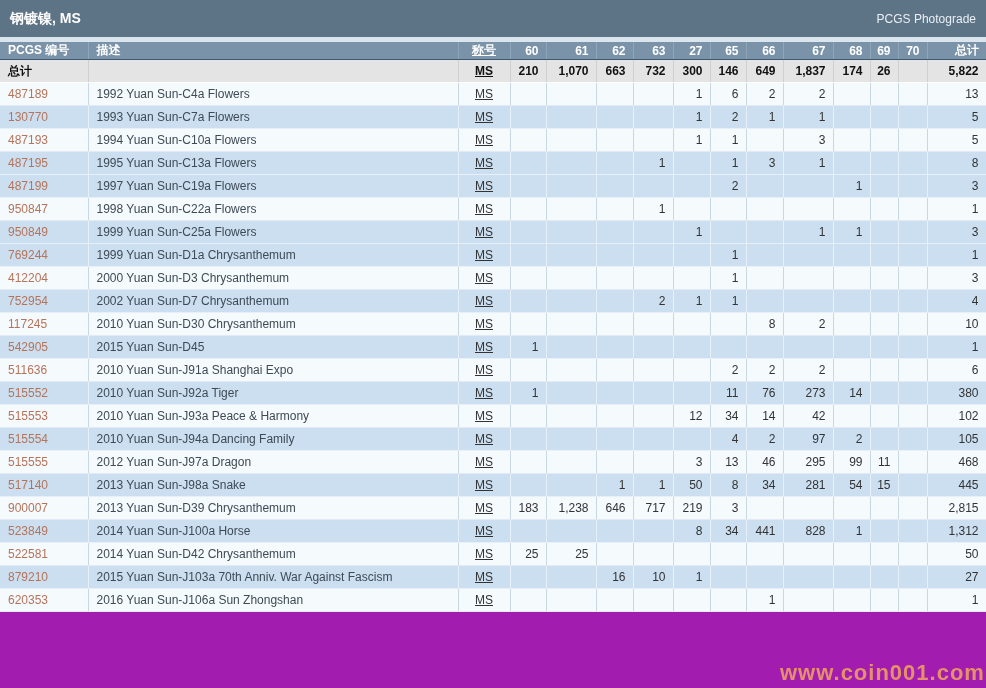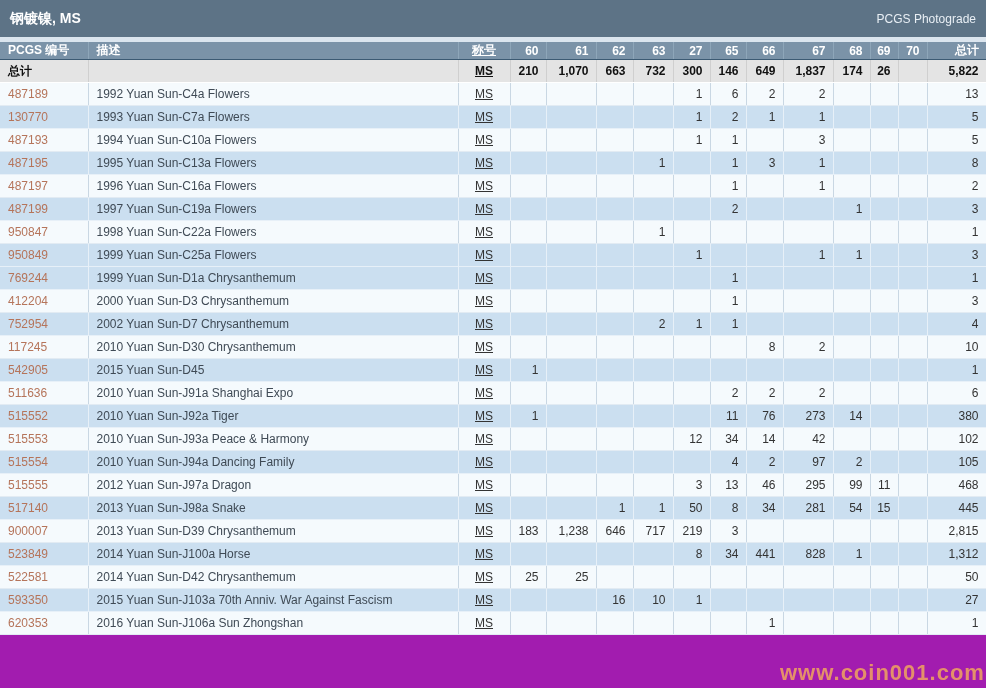--- a/index.html
+++ b/index.html
@@ -156,37 +156,20 @@
           <td class="al-r num">1</td>
           <td class="al-r num"></td>
           <td class="al-r num">1</td>
           <td class="al-r num">3</td>
           <td class="al-r num">1</td>
           <td class="al-r num"></td>
           <td class="al-r num"></td>
           <td class="al-r num"></td>
           <td class="al-r num">8</td>
         </tr>
-        <tr class="r1">
-          <td class="al-l pcgs">487197</td>
-          <td class="al-l desc">1996 Yuan Sun-C16a Flowers</td>
-          <td class="al-c num">MS</td>
-          <td class="al-r num"></td>
-          <td class="al-r num"></td>
-          <td class="al-r num"></td>
-          <td class="al-r num"></td>
-          <td class="al-r num"></td>
-          <td class="al-r num">1</td>
-          <td class="al-r num"></td>
-          <td class="al-r num">1</td>
-          <td class="al-r num"></td>
-          <td class="al-r num"></td>
-          <td class="al-r num"></td>
-          <td class="al-r num">2</td>
-        </tr>
         <tr class="r0">
           <td class="al-l pcgs">487199</td>
           <td class="al-l desc">1997 Yuan Sun-C19a Flowers</td>
           <td class="al-c num">MS</td>
           <td class="al-r num"></td>
           <td class="al-r num"></td>
           <td class="al-r num"></td>
           <td class="al-r num"></td>
           <td class="al-r num"></td>
           <td class="al-r num">2</td>
@@ -463,21 +446,21 @@
           <td class="al-r num"></td>
           <td class="al-r num"></td>
           <td class="al-r num"></td>
           <td class="al-r num"></td>
           <td class="al-r num"></td>
           <td class="al-r num"></td>
           <td class="al-r num"></td>
           <td class="al-r num">50</td>
         </tr>
         <tr class="r0">
-          <td class="al-l pcgs">593350</td>
+          <td class="al-l pcgs">879210</td>
           <td class="al-l desc">2015 Yuan Sun-J103a 70th Anniv. War Against Fascism</td>
           <td class="al-c num">MS</td>
           <td class="al-r num"></td>
           <td class="al-r num"></td>
           <td class="al-r num">16</td>
           <td class="al-r num">10</td>
           <td class="al-r num">1</td>
           <td class="al-r num"></td>
           <td class="al-r num"></td>
           <td class="al-r num"></td>

